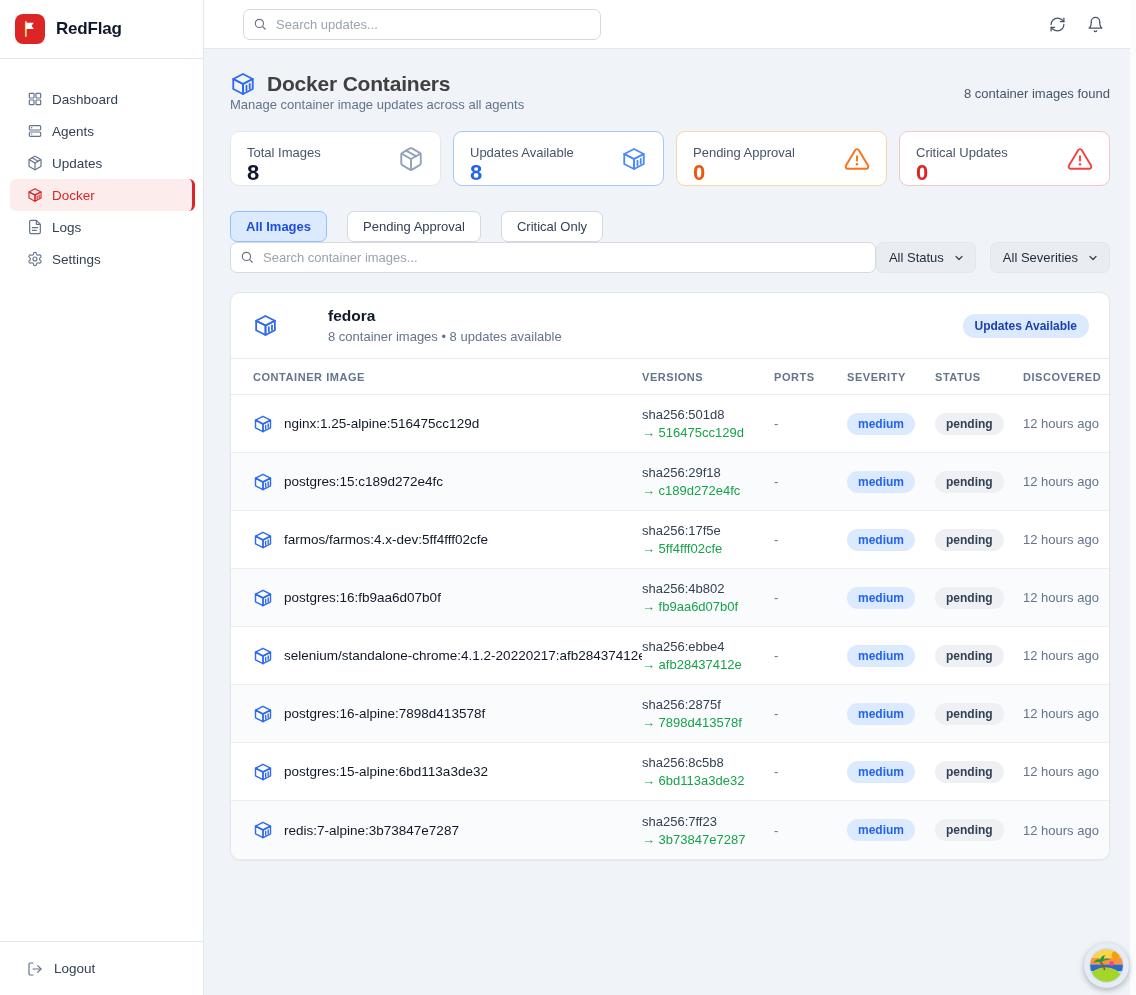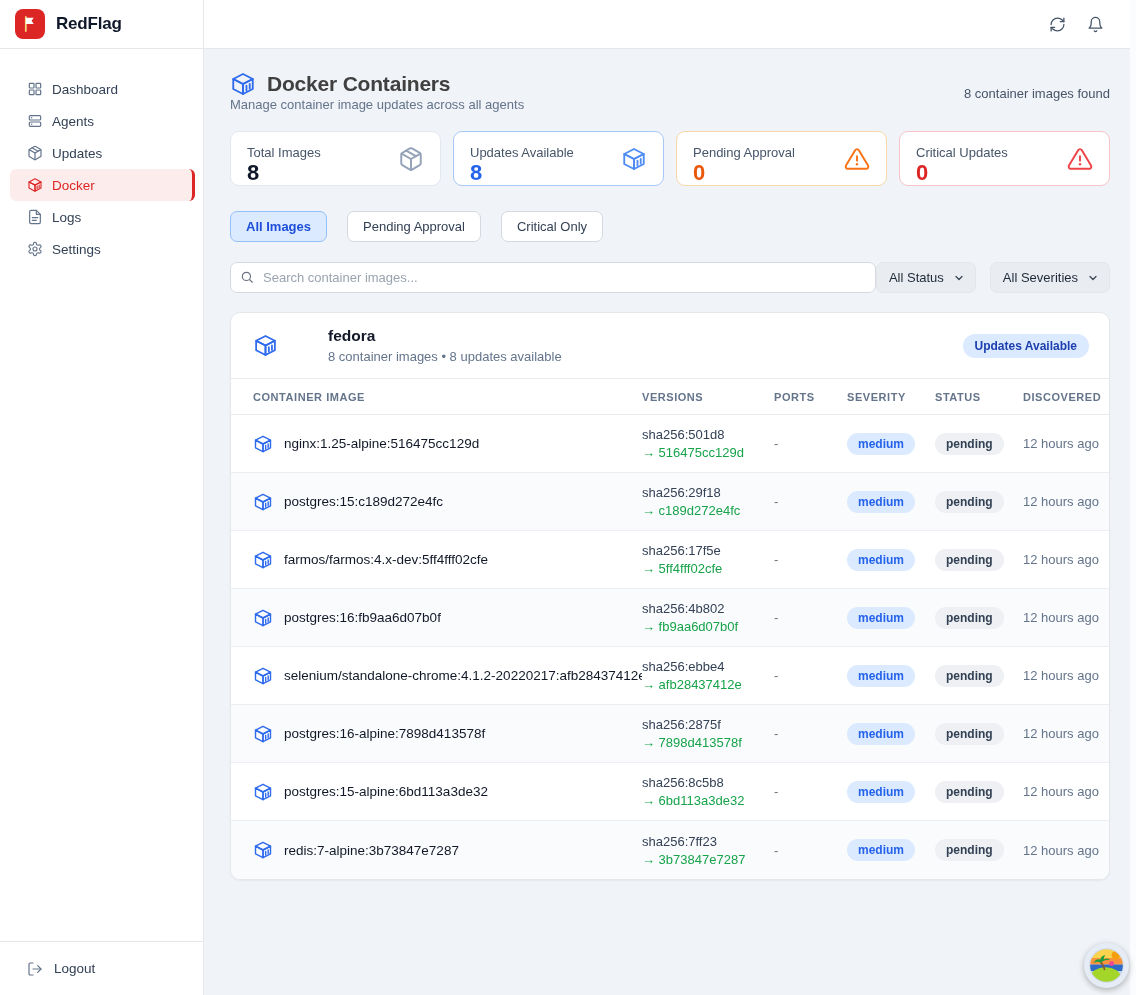--- a/index.html
+++ b/index.html
@@ -14,21 +14,21 @@
   *{box-sizing:border-box;}
   html,body{margin:0;padding:0;}
   body{
     width:1136px;height:995px;position:relative;overflow:hidden;
     font-family:"Liberation Sans", sans-serif;background:#f0f3f7;color:#0f172a;
   }
   svg{display:block;width:100%;height:100%;}
 
   
   .sidebar{position:absolute;left:0;top:0;width:204px;height:100%;background:#fff;border-right:1px solid #e5e7eb;z-index:2;}
-  .logo-row{height:49px;border-bottom:1px solid #e5e7eb;display:flex;align-items:center;padding-left:15px;gap:11px;}
+  .logo-row{height:59px;border-bottom:1px solid #e5e7eb;display:flex;align-items:center;padding-left:15px;gap:11px;}
   .logo-mark{width:30px;height:30px;border-radius:8px;background:var(--brand-red);display:flex;align-items:center;justify-content:center;padding:5px;flex:none;}
   .brand{font-size:17px;font-weight:700;color:#0f172a;letter-spacing:-.2px;}
   .nav{padding-top:24px;display:flex;flex-direction:column;}
   .nav-item{height:32px;display:flex;align-items:center;gap:9px;padding-left:17px;margin:0 8px 0 10px;border-radius:6px;font-size:13.5px;color:#334155;cursor:pointer;white-space:nowrap;}
   .nav-item .ni{width:16px;height:16px;color:#64748b;flex:none;}
   .nav-item.active{background:#fdecec;color:var(--brand-red);font-weight:500;border-right:3px solid var(--brand-red);}
   .nav-item.active .ni{color:var(--brand-red);}
   .sidebar-foot{position:absolute;bottom:0;left:0;right:0;height:54px;border-top:1px solid #e5e7eb;display:flex;align-items:center;gap:11px;padding-left:27px;font-size:13.5px;color:#334155;cursor:pointer;}
   .sidebar-foot .ni{width:16px;height:16px;color:#64748b;}
 
@@ -57,21 +57,21 @@
   .stat-value{font-size:22px;font-weight:700;color:#0f172a;margin-top:2px;line-height:1;}
   .stat-ic{position:absolute;right:16px;top:50%;transform:translateY(-50%);width:26px;height:26px;color:#94a3b8;}
   .stat--info{border-color:#a8c8f8;}.stat--info .stat-value{color:var(--accent-blue);}.stat--info .stat-ic{color:#4d8bf5;}
   .stat--warning{border-color:#f8d8a8;}.stat--warning .stat-value{color:var(--warn-orange);}.stat--warning .stat-ic{color:#f97316;}
   .stat--critical{border-color:#f6c4c9;}.stat--critical .stat-value{color:#dc2626;}.stat--critical .stat-ic{color:#ef4444;}
 
   .filters{display:flex;gap:20px;margin-top:25px;}
   .filter-btn{height:31px;padding:0 15px;border-radius:7px;border:1px solid #d4d9df;background:#fff;font-size:13px;color:#334155;font-weight:500;display:flex;align-items:center;cursor:pointer;font-family:inherit;}
   .filter-btn.active{background:var(--badge-blue-bg);border-color:#94c0fa;color:#1d4ed8;font-weight:600;}
 
-  .search-row{display:flex;margin-top:20px;align-items:center;}
+  .search-row{display:flex;align-items:center;}
   .big-search{width:673px;}
   .select{height:31px;border-radius:7px;background:#e9edf2;border:1px solid #e3e7ec;display:flex;align-items:center;gap:9px;padding:0 10px 0 12px;font-size:13px;color:#1f2937;font-weight:500;cursor:pointer;white-space:nowrap;}
   .select:nth-of-type(2){margin-left:14px;}
   .select:nth-of-type(3){margin-left:19px;}
   .chev{width:12px;height:12px;color:#374151;flex:none;}
 
   .card{margin-top:19px;background:#fff;border:1px solid #e5e7eb;border-radius:10px;box-shadow:0 1px 2px rgba(16,24,40,.05);overflow:hidden;}
   .group-head{display:flex;align-items:center;padding:14px 20px 14px 22px;gap:36px;}
   .group-ic{width:25px;height:25px;color:var(--icon-blue);margin-right:14px;flex:none;}
   .group-name{font-size:15.5px;font-weight:700;color:#111827;}
@@ -186,20 +186,29 @@
           <path d="M9 21H5a2 2 0 0 1-2-2V5a2 2 0 0 1 2-2h4"></path>
           <polyline points="16 17 21 12 16 7"></polyline>
           <line x1="21" y1="12" x2="9" y2="12"></line>
         </svg>
       </span>
     <span>Logout</span>
   </div>
 </aside>
 
 <header class="topbar">
+  <div class="search-wrap">
+    <span class="search-ic">
+        <svg viewBox="0 0 24 24" fill="none" stroke="currentColor" stroke-linecap="round" stroke-linejoin="round" stroke-width="2">
+          <circle cx="11" cy="11" r="7"></circle>
+          <line x1="16.5" y1="16.5" x2="21" y2="21"></line>
+        </svg>
+      </span>
+    <input type="text" placeholder="Search updates..." style="">
+  </div>
   <div class="topbar-icons">
     <span class="tb-ic">
         <svg viewBox="0 0 24 24" fill="none" stroke="currentColor" stroke-linecap="round" stroke-linejoin="round" stroke-width="1.8">
           <path d="M3 12a9 9 0 0 1 9-9 9.75 9.75 0 0 1 6.74 2.74L21 8"></path>
           <path d="M21 3v5h-5"></path>
           <path d="M21 12a9 9 0 0 1-9 9 9.75 9.75 0 0 1-6.74-2.74L3 16"></path>
           <path d="M8 16H3v5"></path>
         </svg>
       </span>
     <span class="tb-ic">

